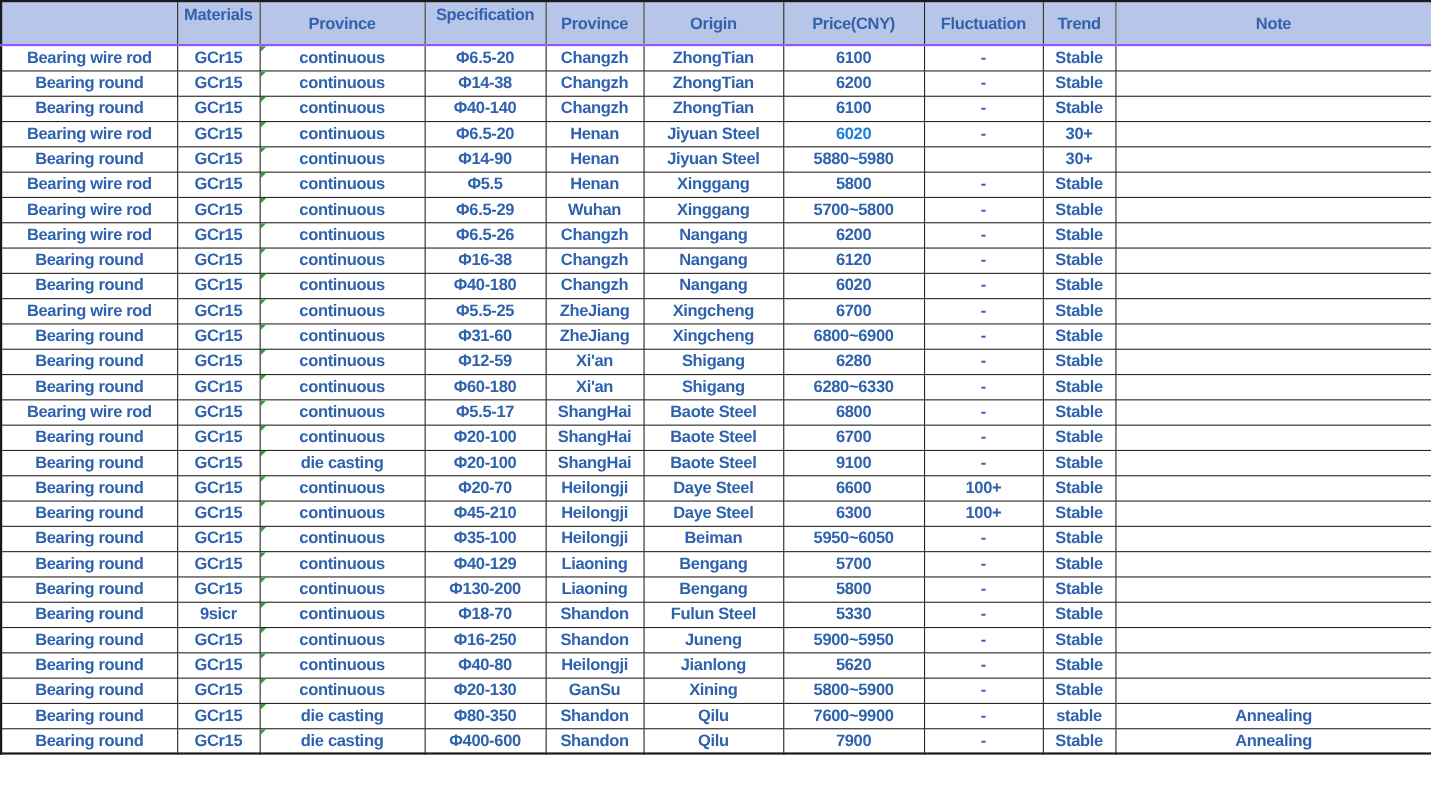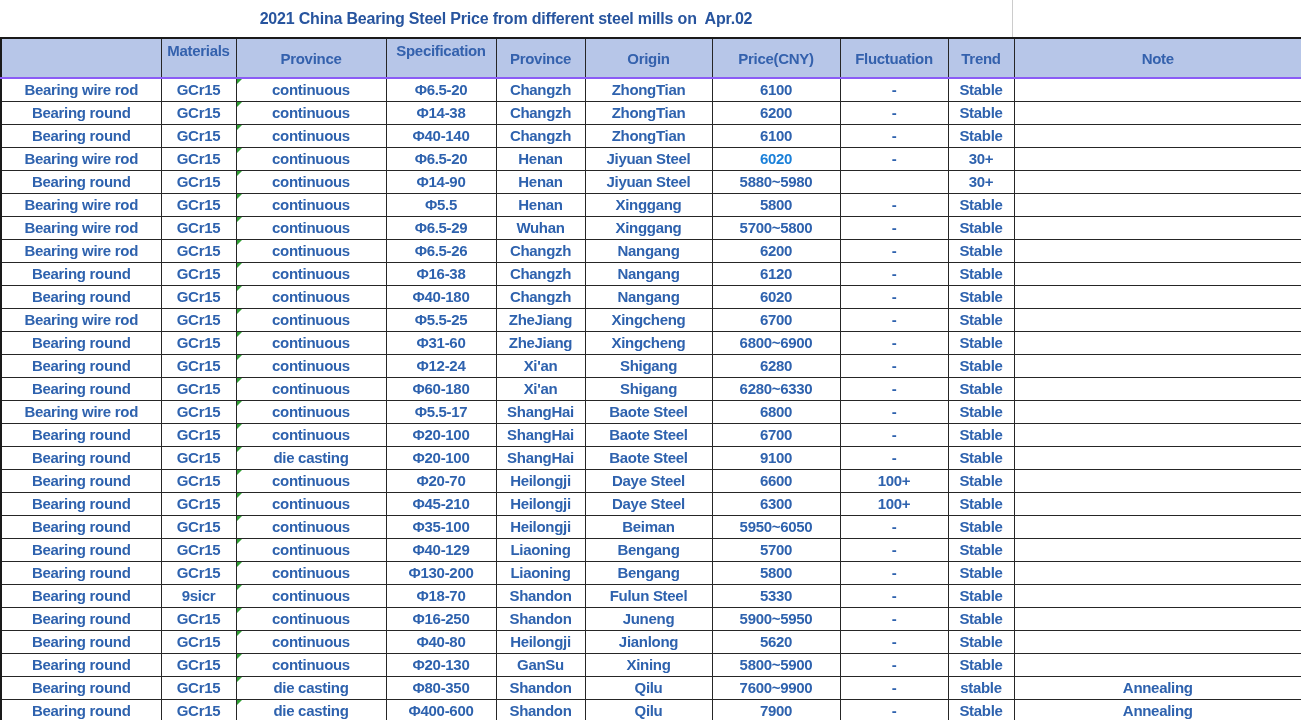--- a/index.html
+++ b/index.html
@@ -66,24 +66,20 @@
     border-top:5px solid #2f9e33;   
     border-right:5px solid transparent;
   }
   td.hl{color:#1a80d9;}
 </style>
 </head>
 <body>
 
 <div class="screen">
 
-  <div class="title-row">
-    <div class="title">2021 China Bearing Steel Price from different steel mills on  Apr.02</div>
-    <div class="gridline-v"></div>
-  </div>
 
   <table class="price-table">
     <colgroup>
       <col style="width:160px">
         <col style="width:75px">
         <col style="width:150px">
       <col style="width:110px">
         <col style="width:89px">
         <col style="width:127px">
       <col style="width:128px">
@@ -247,21 +243,21 @@
           <td class="c-origin">Xingcheng</td>
           <td class="c-price">6800~6900</td>
           <td class="c-fluctuation">-</td>
           <td class="c-trend">Stable</td>
           <td class="c-note"></td>
         </tr>
         <tr>
           <td class="c-product">Bearing round</td>
           <td class="c-material">GCr15</td>
           <td class="c-technology">continuous</td>
-          <td class="c-specification">Φ12-24</td>
+          <td class="c-specification">Φ12-59</td>
           <td class="c-province">Xi'an</td>
           <td class="c-origin">Shigang</td>
           <td class="c-price">6280</td>
           <td class="c-fluctuation">-</td>
           <td class="c-trend">Stable</td>
           <td class="c-note"></td>
         </tr>
         <tr>
           <td class="c-product">Bearing round</td>
           <td class="c-material">GCr15</td>

